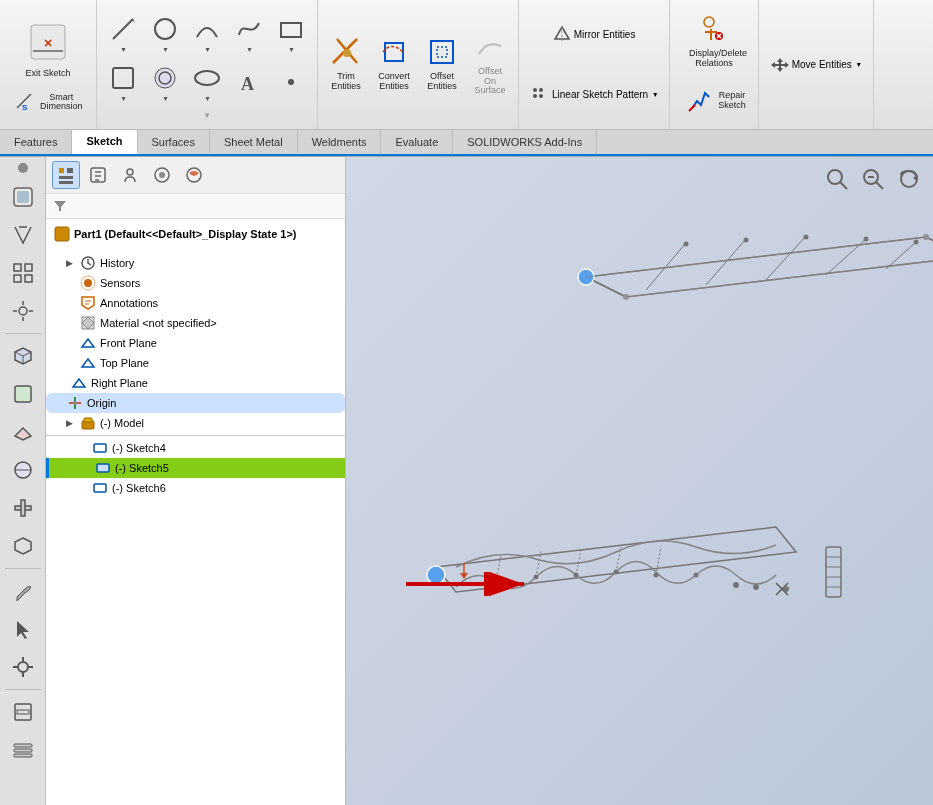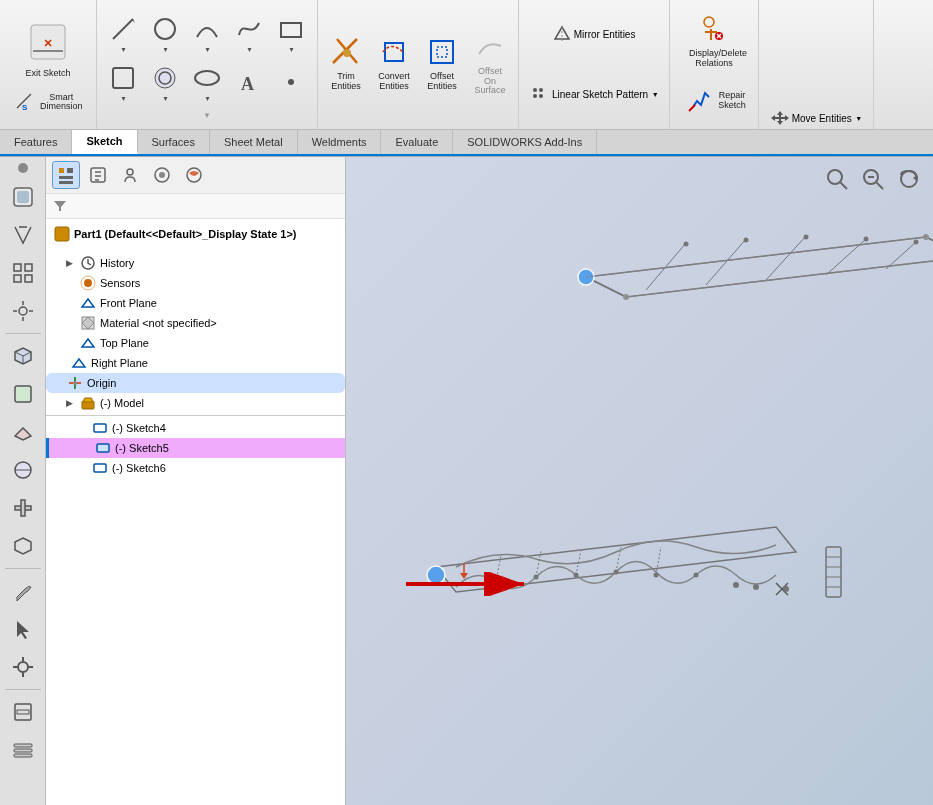--- a/index.html
+++ b/index.html
@@ -263,21 +263,21 @@
         <div class="icon-box" style="width:36px;height:36px;">
           <svg width="34" height="34">
             <path d="M10 24 L14 18 L18 22 L22 10 L26 14" fill="none" stroke="#0055cc" stroke-width="2"></path>
             <path d="M6 28 L12 22" stroke="#cc0000" stroke-width="2"></path>
           </svg>
         </div>
         <div class="btn-label">Repair<br>Sketch</div>
       </div>
     </div>
 
-    <div class="ribbon-section" style="flex-direction:column; justify-content:flex-end; padding: 0 8px; gap:2px;">
+    <div class="ribbon-section" style="flex-direction:column; justify-content:center; padding: 20px 8px; gap:2px;">
       <div class="small-btn">
         <div class="s-icon">
           <svg width="18" height="18">
               <polygon points="9,2 12,6 10,6 10,8 14,8 14,6 18,9 14,12 14,10 10,10 10,12 12,12 9,16 6,12 8,12 8,10 4,10 4,12 0,9 4,6 4,8 8,8 8,6 6,6" fill="#555"></polygon>
             </svg>
         </div>
         <span>Move Entities</span>
         <span style="font-size:8px; margin-left:2px;">▾</span>
       </div>
     </div>
@@ -468,40 +468,51 @@
         <span class="expand-arrow"></span>
         <span class="item-icon">
           <svg width="16" height="16">
               <circle cx="8" cy="8" r="4" fill="#cc6600" stroke="none"></circle>
               <circle cx="8" cy="8" r="7" fill="none" stroke="#cc6600" stroke-width="1" opacity="0.5"></circle>
             </svg>
         </span>
         <span>Sensors</span>
       </div>
 
-
       <div class="tree-item" style="padding-left:20px;">
         <span class="expand-arrow"></span>
         <span class="item-icon">
           <svg width="16" height="16">
-              <path d="M2 12 L8 4 L14 12 Z" fill="none" stroke="#0055aa" stroke-width="1.5"></path>
-            </svg>
-        </span>
-        <span>Front Plane</span>
+              <path d="M2 2 L14 2 L14 10 L8 14 L2 10 Z" fill="none" stroke="#cc6600" stroke-width="1.5"></path>
+              <line x1="5" y1="6" x2="11" y2="6" stroke="#cc6600" stroke-width="1"></line>
+              <line x1="5" y1="9" x2="9" y2="9" stroke="#cc6600" stroke-width="1"></line>
+            </svg>
+        </span>
+        <span>Annotations</span>
       </div>
 
       <div class="tree-item" style="padding-left:20px;">
         <span class="expand-arrow"></span>
         <span class="item-icon">
           <svg width="16" height="16">
               <rect x="2" y="2" width="12" height="12" fill="#ddd" stroke="#888" stroke-width="1"></rect>
               <path d="M2 8 L8 2 L14 8 L8 14 Z" fill="#c8c8c8" stroke="#888" stroke-width="1"></path>
             </svg>
         </span>
         <span>Material &lt;not specified&gt;</span>
+      </div>
+
+      <div class="tree-item" style="padding-left:20px;">
+        <span class="expand-arrow"></span>
+        <span class="item-icon">
+          <svg width="16" height="16">
+              <path d="M2 12 L8 4 L14 12 Z" fill="none" stroke="#0055aa" stroke-width="1.5"></path>
+            </svg>
+        </span>
+        <span>Front Plane</span>
       </div>
 
       <div class="tree-item" style="padding-left:20px;">
         <span class="expand-arrow"></span>
         <span class="item-icon">
           <svg width="16" height="16">
               <path d="M2 12 L8 4 L14 12 Z" fill="none" stroke="#0055aa" stroke-width="1.5"></path>
             </svg>
         </span>
         <span>Top Plane</span>
@@ -545,21 +556,21 @@
       <div class="tree-item" style="padding-left:32px;">
         <span class="expand-arrow"></span>
         <span class="item-icon">
           <svg width="16" height="16">
               <rect x="2" y="4" width="12" height="8" rx="1" fill="none" stroke="#0055aa" stroke-width="1.5"></rect>
             </svg>
         </span>
         <span>(-) Sketch4</span>
       </div>
 
-      <div class="tree-item" style="padding-left:32px; background:#f0abfc; border-left:3px solid #0078d7;">
+      <div class="tree-item" style="padding-left:32px; background:#84cc16; border-left:3px solid #0078d7;">
         <span class="expand-arrow"></span>
         <span class="item-icon">
           <svg width="16" height="16">
               <rect x="2" y="4" width="12" height="8" rx="1" fill="#cce0ff" stroke="#0055aa" stroke-width="1.5"></rect>
             </svg>
         </span>
         <span>(-) Sketch5</span>
       </div>
 
       <div class="tree-item" style="padding-left:32px;">

